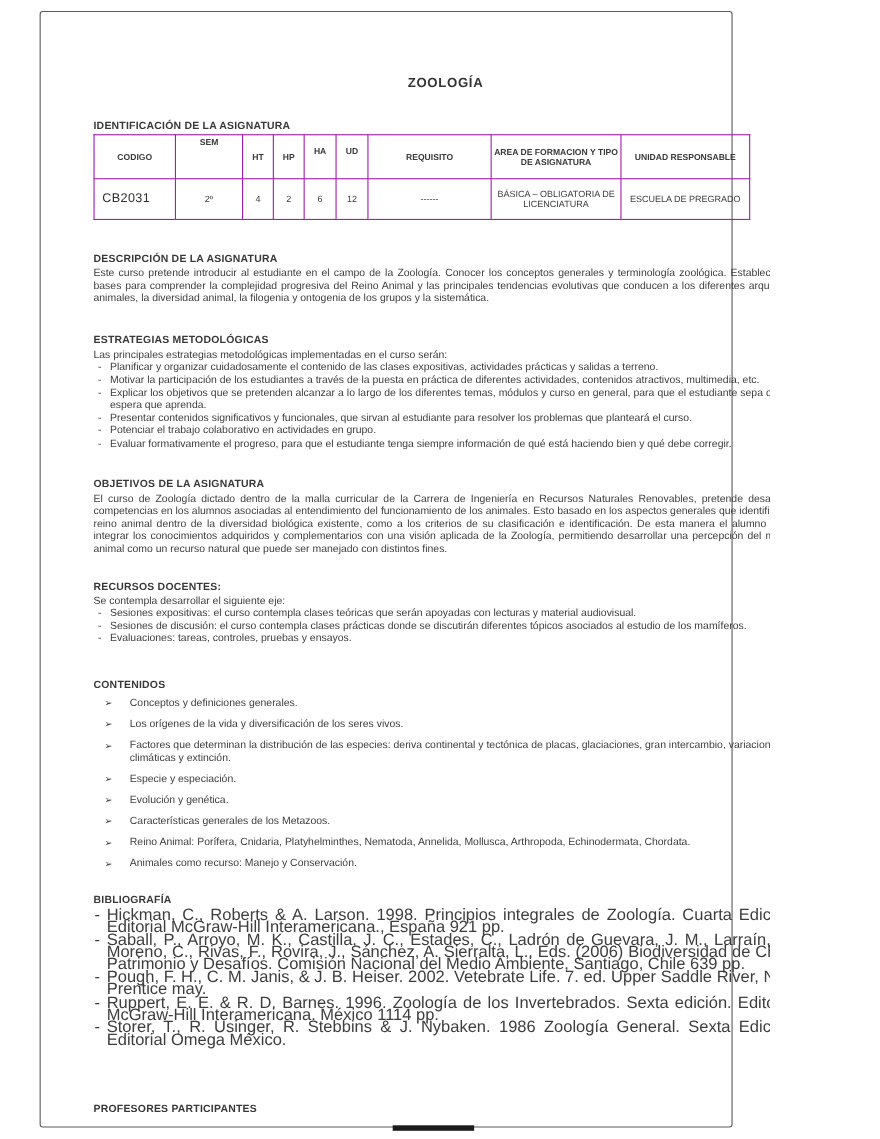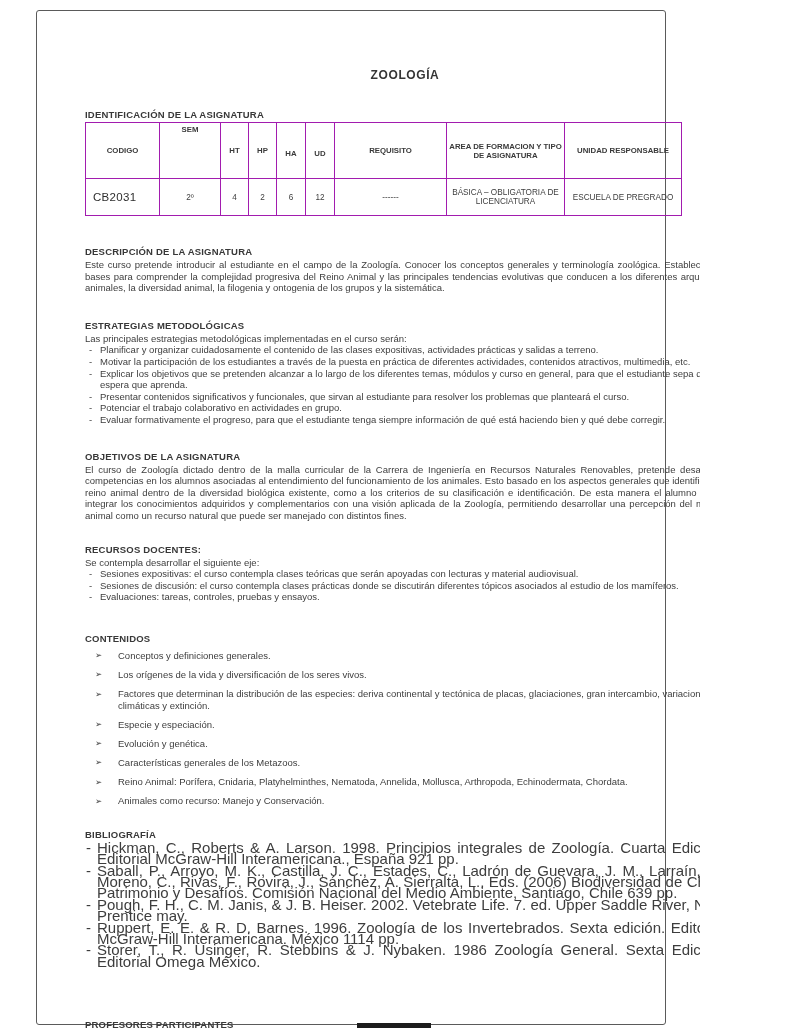--- a/index.html
+++ b/index.html
@@ -37,21 +37,21 @@
 
   
   .id-table { border-collapse:collapse; table-layout:fixed; width:596px; margin-top:2px; }
   .id-table th, .id-table td {
     border:1px solid #a21caf; padding:1px 2px; text-align:center;
     font-size:7.8px; line-height:9px; overflow:hidden;
   }
   .id-table th { font-weight:bold; height:28px; vertical-align:middle; color:#3a3a3a; }
   .id-table td { height:34px; vertical-align:middle; font-size:8.2px; }
   th.va-top { vertical-align:top; padding-top:2px; }
-  th.va-low { vertical-align:top; padding-top:26px; }
+  th.va-low { vertical-align:top; padding-top:10px; }
   td.code-cell { font-size:11.5px; text-align:left; padding-left:7px; letter-spacing:0.3px; color:#2e2e2e; }
 
   
   ul.dash { list-style:none; margin:0; padding:0; font-size:9.5px; line-height:11.6px; }
   ul.dash li { position:relative; padding-left:15px; margin:0; }
   ul.dash li::before { content:"-"; position:absolute; left:4px; top:0; }
 
   
   ul.bib { list-style:none; margin:0; padding:0; font-size:15px; line-height:11.4px; }
   ul.bib li { position:relative; padding-left:12px; margin:0; }

